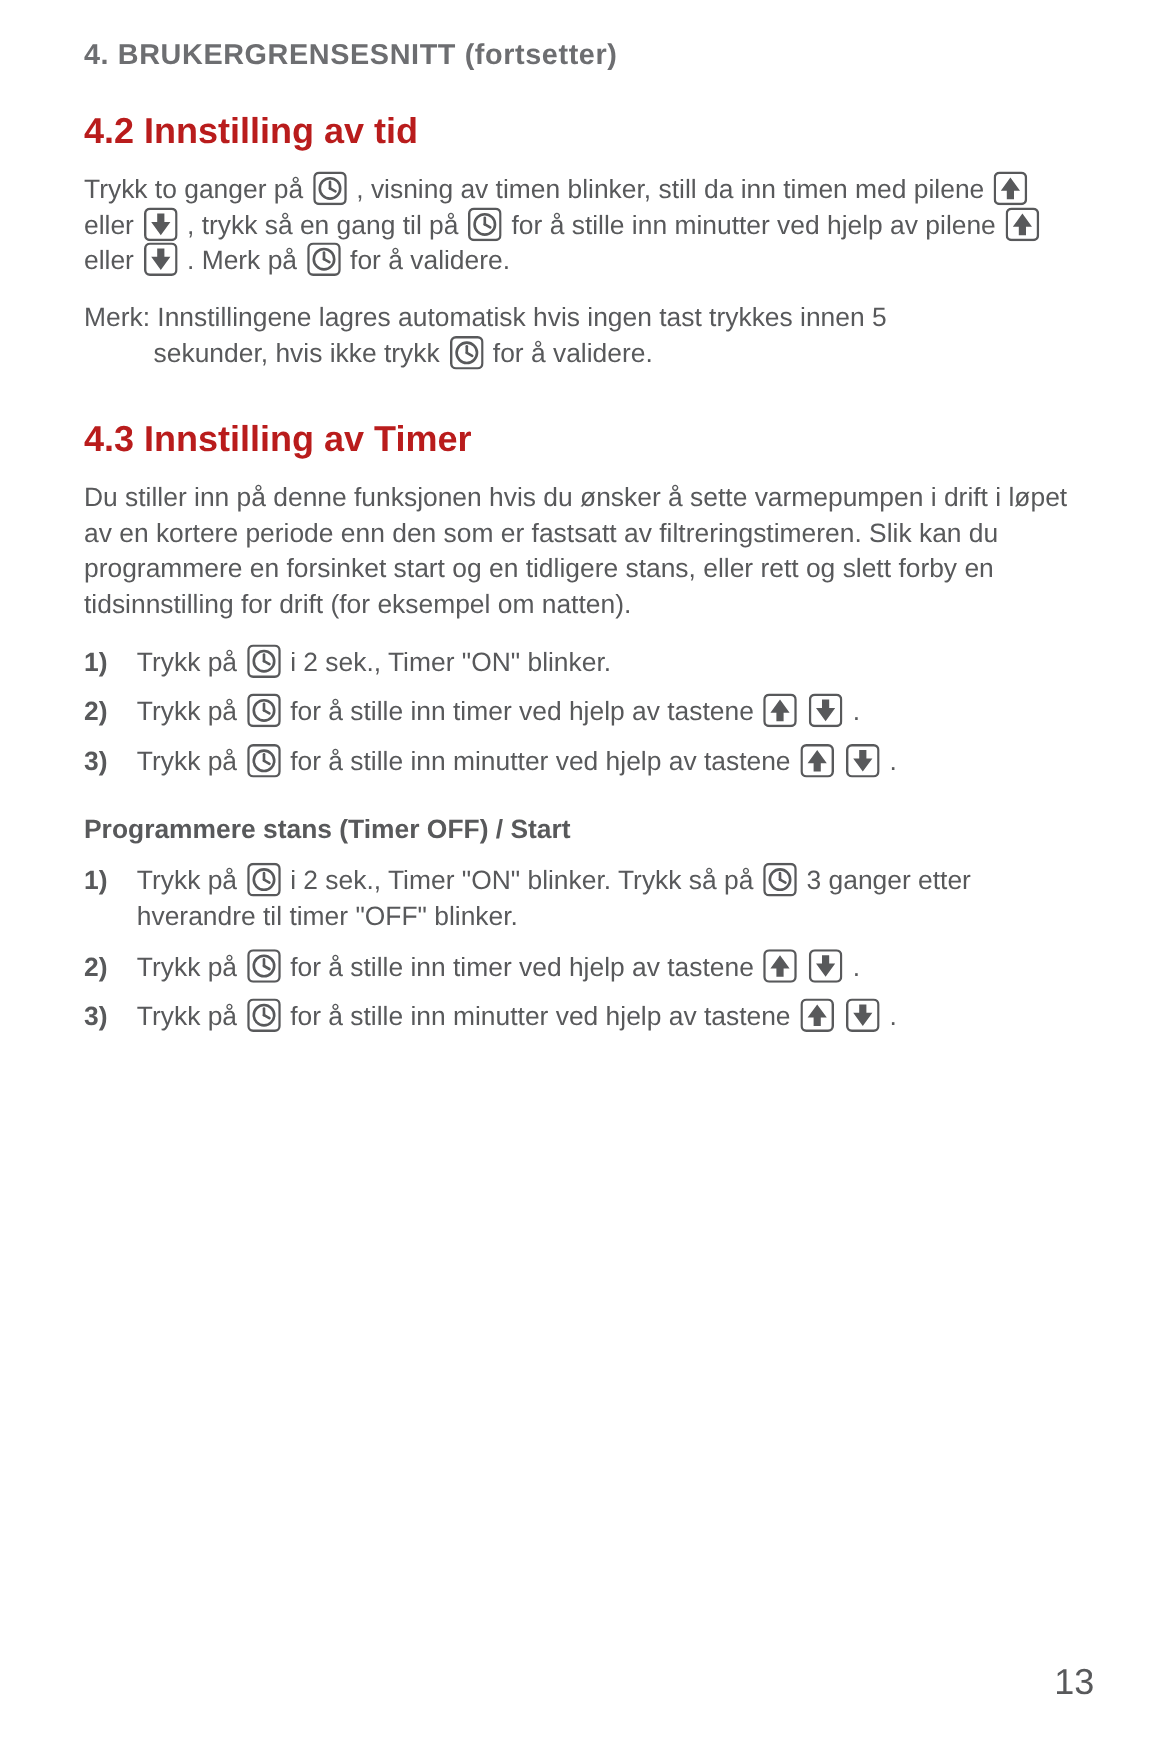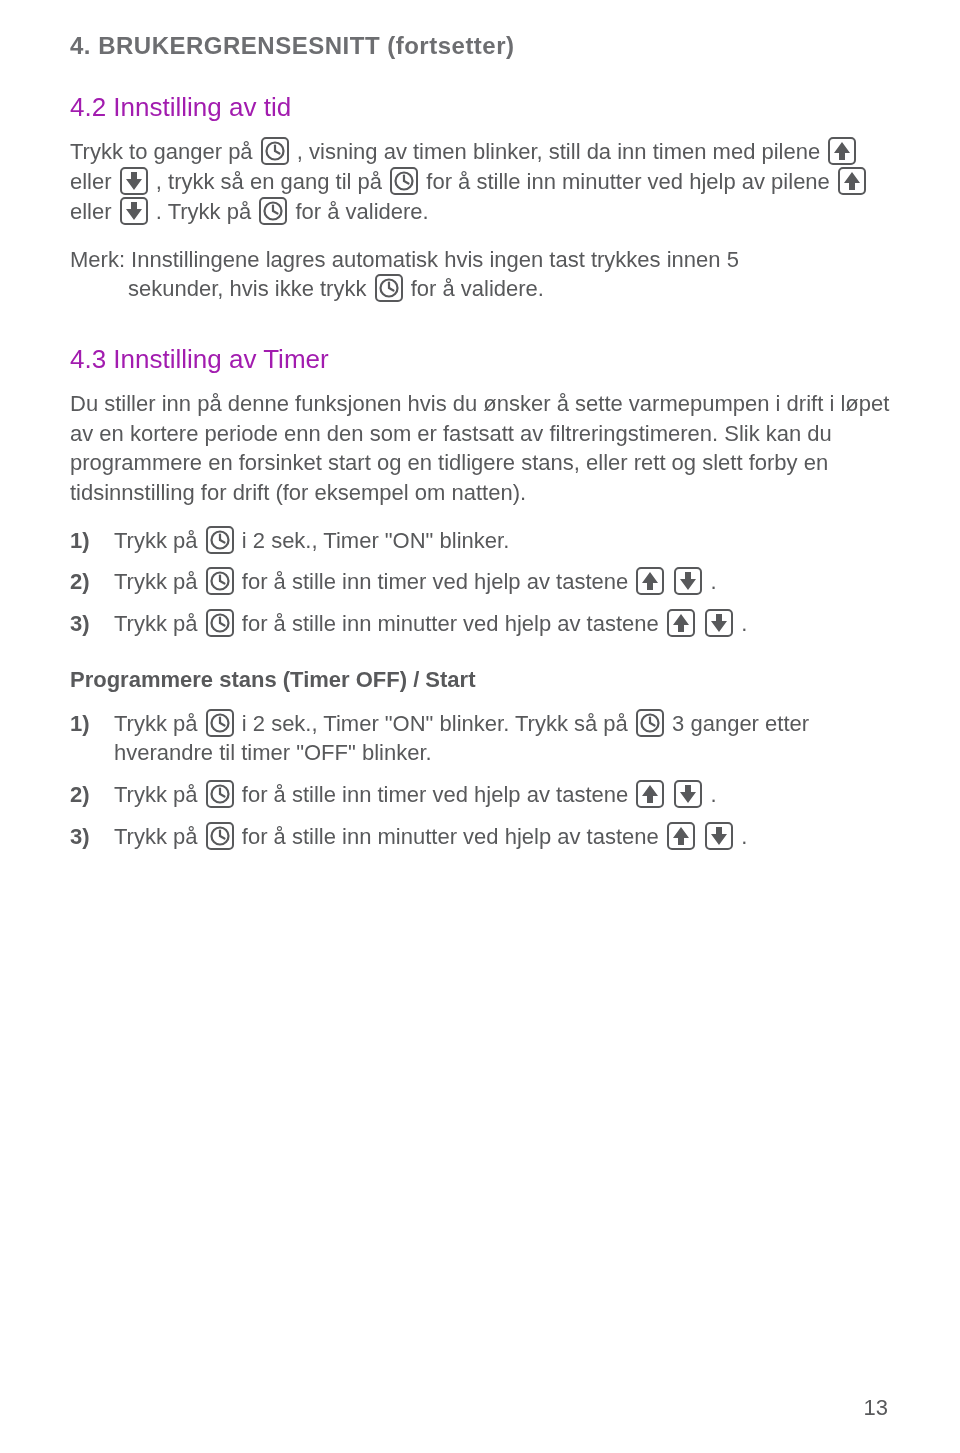--- a/index.html
+++ b/index.html
@@ -14,23 +14,23 @@
     line-height: 1.35;
   }
   h1.page-title {
     font-size: 24px;
     font-weight: bold;
     color: #6d6e71;
     margin-bottom: 28px;
     letter-spacing: 0.5px;
   }
   h2.section-heading {
-    font-size: 26px;
-    font-weight: normal;
-    color: #a21caf;
+    font-size: 30px;
+    font-weight: bold;
+    color: #b91c1c;
     margin-top: 10px;
     margin-bottom: 12px;
   }
   p { margin-bottom: 18px; }
   p.bold-line { font-weight: bold; margin-top: 26px; margin-bottom: 14px; }
   .note { margin-top: 10px; margin-bottom: 20px; }
   .note-indent { padding-left: 58px; text-indent: 0; }
   .inline-icon {
     display: inline-block;
     width: 28px; height: 28px;
@@ -39,23 +39,23 @@
   }
   .inline-icon svg { width: 100%; height: 100%; display: block; }
   ol.steps { list-style: none; margin-bottom: 18px; }
   ol.steps li { margin-bottom: 12px; padding-left: 44px; position: relative; }
   ol.steps li .num {
     position: absolute; left: 0; top: 0;
     font-weight: bold;
   }
   .page-num {
     position: absolute;
-    right: 72px;
+    right: 48px;
     bottom: 30px;
-    font-size: 22px;
+    font-size: 30px;
     color: #58595b;
   }
   .sec2 { margin-top: 38px; }
 </style>
 </head>
 <body>
 
 <svg width="0" height="0" style="position:absolute">
   <defs>
     <g id="ico-clock">
@@ -97,21 +97,21 @@
         <use href="#ico-clock"></use>
       </svg></span>
   <span> for å stille inn minutter ved hjelp av pilene </span>
   <span class="inline-icon"><svg viewBox="0 0 28 28">
         <use href="#ico-up"></use>
       </svg></span>
   <span> eller </span>
   <span class="inline-icon"><svg viewBox="0 0 28 28">
         <use href="#ico-down"></use>
       </svg></span>
-  <span>. Trykk på </span>
+  <span>. Merk på </span>
   <span class="inline-icon"><svg viewBox="0 0 28 28">
         <use href="#ico-clock"></use>
       </svg></span>
   <span> for å validere.</span>
 </p>
 
 <div class="note">
   <div>Merk: Innstillingene lagres automatisk hvis ingen tast trykkes innen 5</div>
   <div class="note-indent">
     <span>sekunder, hvis ikke trykk </span>

